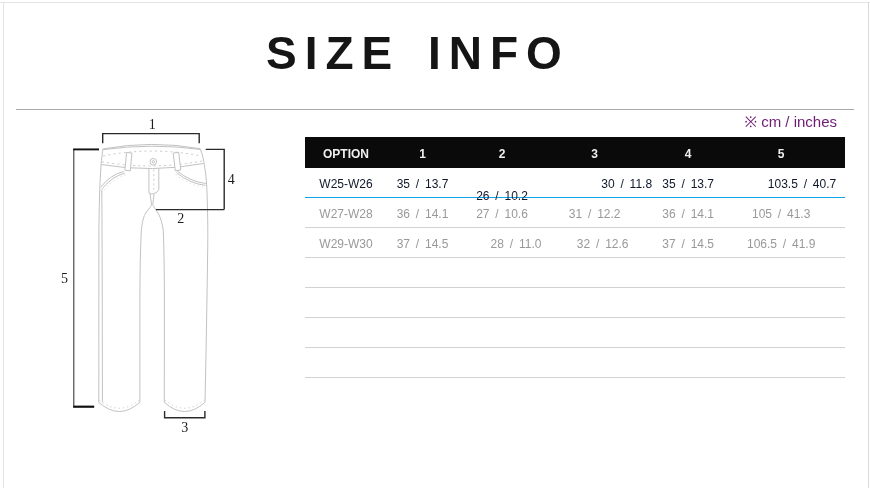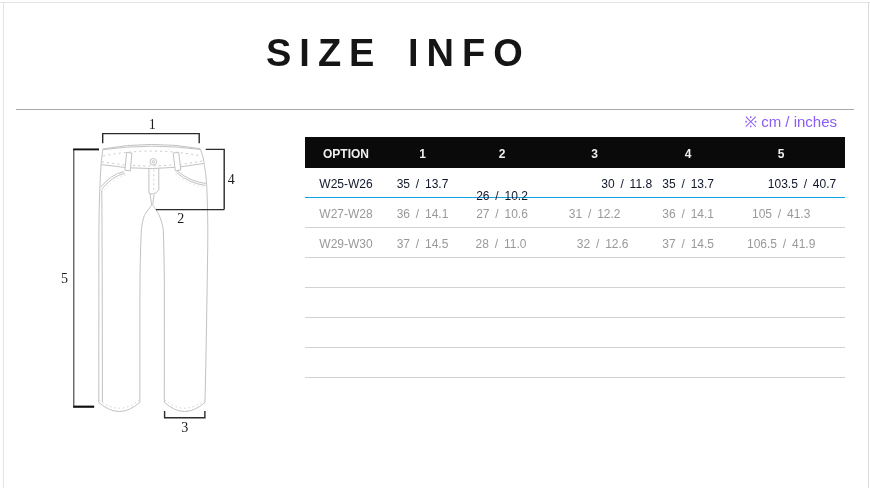--- a/index.html
+++ b/index.html
@@ -10,25 +10,25 @@
 </style>
 </head>
 <body>
 
 <div class="abs" style="left:0;top:2px;width:870px;height:1px;background:#e4e4e4;"></div>
 
 <div class="abs" style="left:3px;top:2px;width:1px;height:486px;background:#e4e4e4;"></div>
 
 <div class="abs" style="left:867.5px;top:2px;width:1px;height:486px;background:#d9d9d9;"></div>
 
-<div class="abs" id="title" style="left:266px;top:27px;font-size:38px;font-weight:bold;color:#151515;letter-spacing:8px;word-spacing:7px;line-height:53.5px;white-space:nowrap;">SIZE INFO</div>
+<div class="abs" id="title" style="left:266px;top:27px;font-size:46px;font-weight:bold;color:#151515;letter-spacing:8px;word-spacing:7px;line-height:53.5px;white-space:nowrap;">SIZE INFO</div>
 
 <div class="abs" style="left:16px;top:109px;width:838px;height:1px;background:#a9a9a9;"></div>
 
-<div class="abs" id="note" style="right:33px;top:114px;font-size:15px;color:#8b5cf6;line-height:16px;">※ cm / inches</div>
+<div class="abs" id="note" style="right:33px;top:114px;font-size:15px;color:#701a75;line-height:16px;">※ cm / inches</div>
 
 <div class="abs" id="tbl" style="left:305px;top:137px;width:540px;height:241px;font-size:12px;word-spacing:2.5px;">
 
   <div class="abs" style="left:0;top:0;width:540px;height:30.5px;background:#0a0a0a;color:#efefef;font-weight:bold;line-height:30.5px;">
     <span class="cell" style="left:41px;">OPTION</span>
     <span class="cell" style="left:117.5px;">1</span>
     <span class="cell" style="left:197px;">2</span>
     <span class="cell" style="left:289.7px;">3</span>
     <span class="cell" style="left:383.2px;">4</span>
     <span class="cell" style="left:476.2px;">5</span>
@@ -48,21 +48,21 @@
     <span class="cell" style="left:117.5px;">36 / 14.1</span>
     <span class="cell" style="left:197px;">27 / 10.6</span>
     <span class="cell" style="left:289.7px;">31 / 12.2</span>
     <span class="cell" style="left:383.2px;">36 / 14.1</span>
     <span class="cell" style="left:476.2px;">105 / 41.3</span>
   </div>
 
   <div class="abs" style="left:0;top:91px;width:540px;height:29px;border-bottom:1px solid #d2d2d2;color:#999;line-height:29px;">
     <span class="cell" style="left:41px;">W29-W30</span>
     <span class="cell" style="left:117.5px;">37 / 14.5</span>
-    <span class="cell" style="left:196px;text-align:right;">28 / 11.0</span>
+    <span class="cell" style="left:211px;text-align:right;">28 / 11.0</span>
     <span class="cell" style="left:289.7px;margin-left:8px;">32 / 12.6</span>
     <span class="cell" style="left:383.2px;">37 / 14.5</span>
     <span class="cell" style="left:476.2px;">106.5 / 41.9</span>
   </div>
 
   <div class="abs" style="left:0;top:150px;width:540px;height:1px;background:#d2d2d2;"></div>
 
   <div class="abs" style="left:0;top:180px;width:540px;height:1px;background:#d2d2d2;"></div>
 
   <div class="abs" style="left:0;top:210px;width:540px;height:1px;background:#d2d2d2;"></div>

